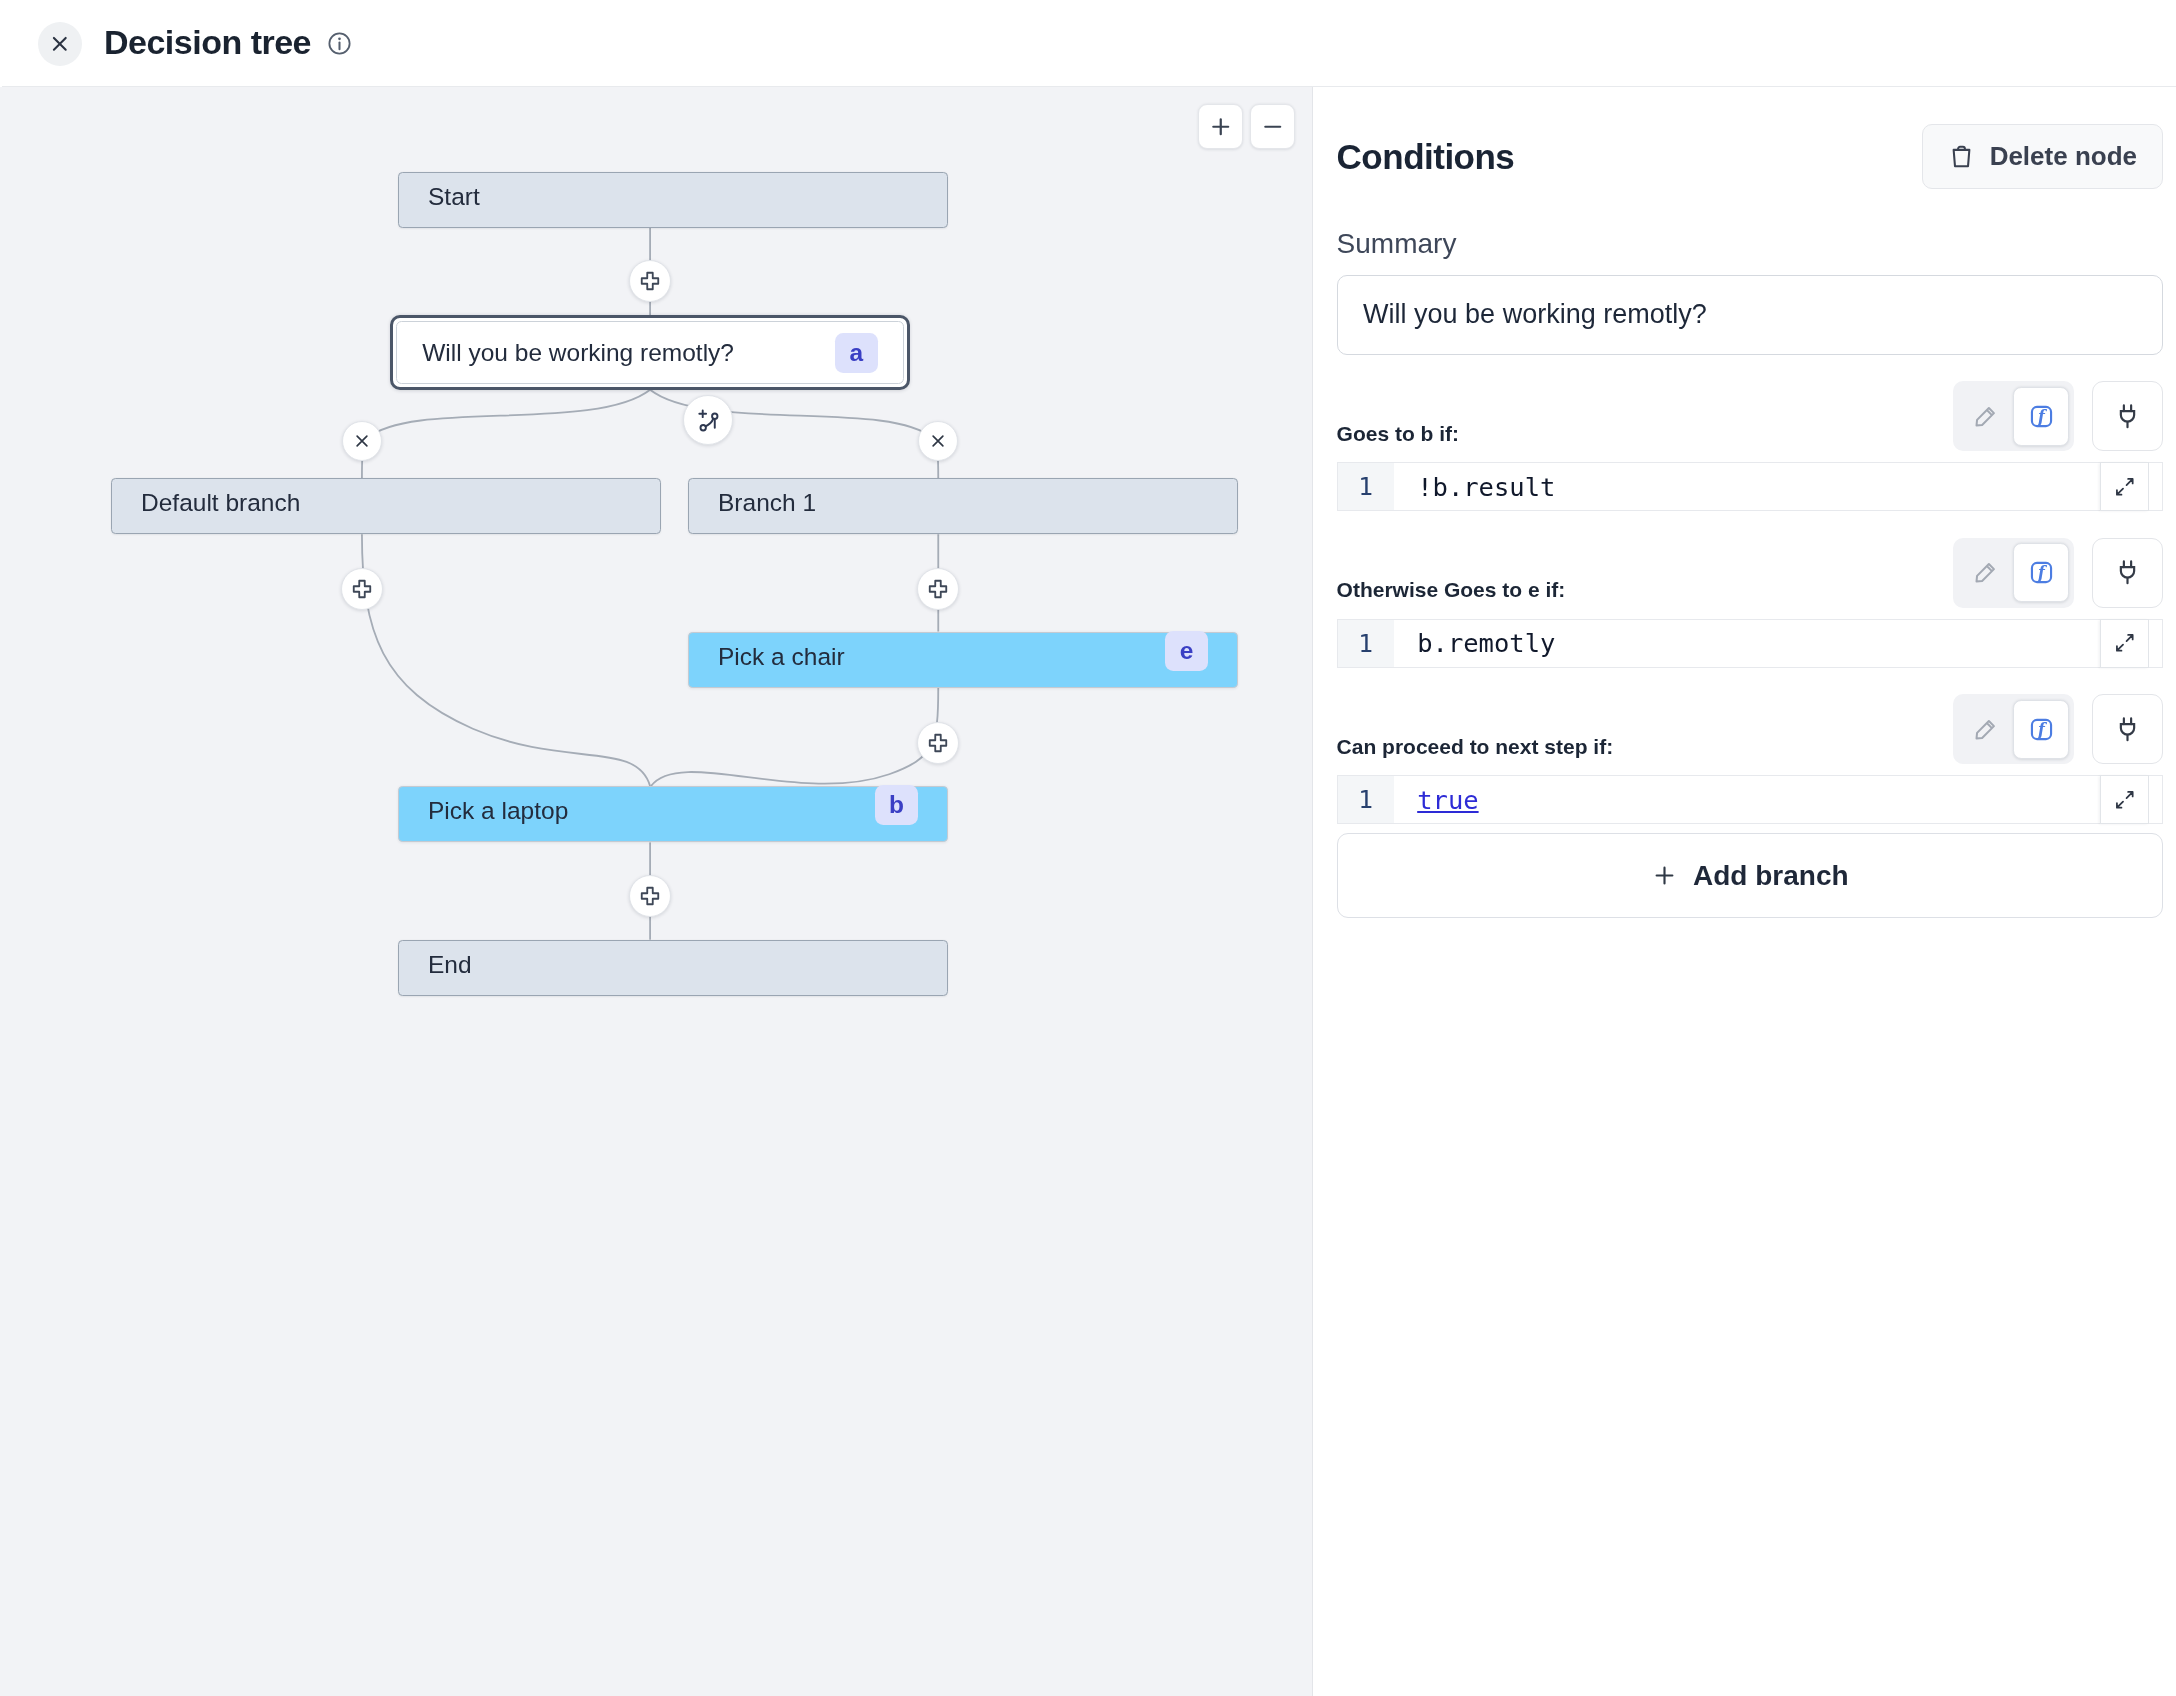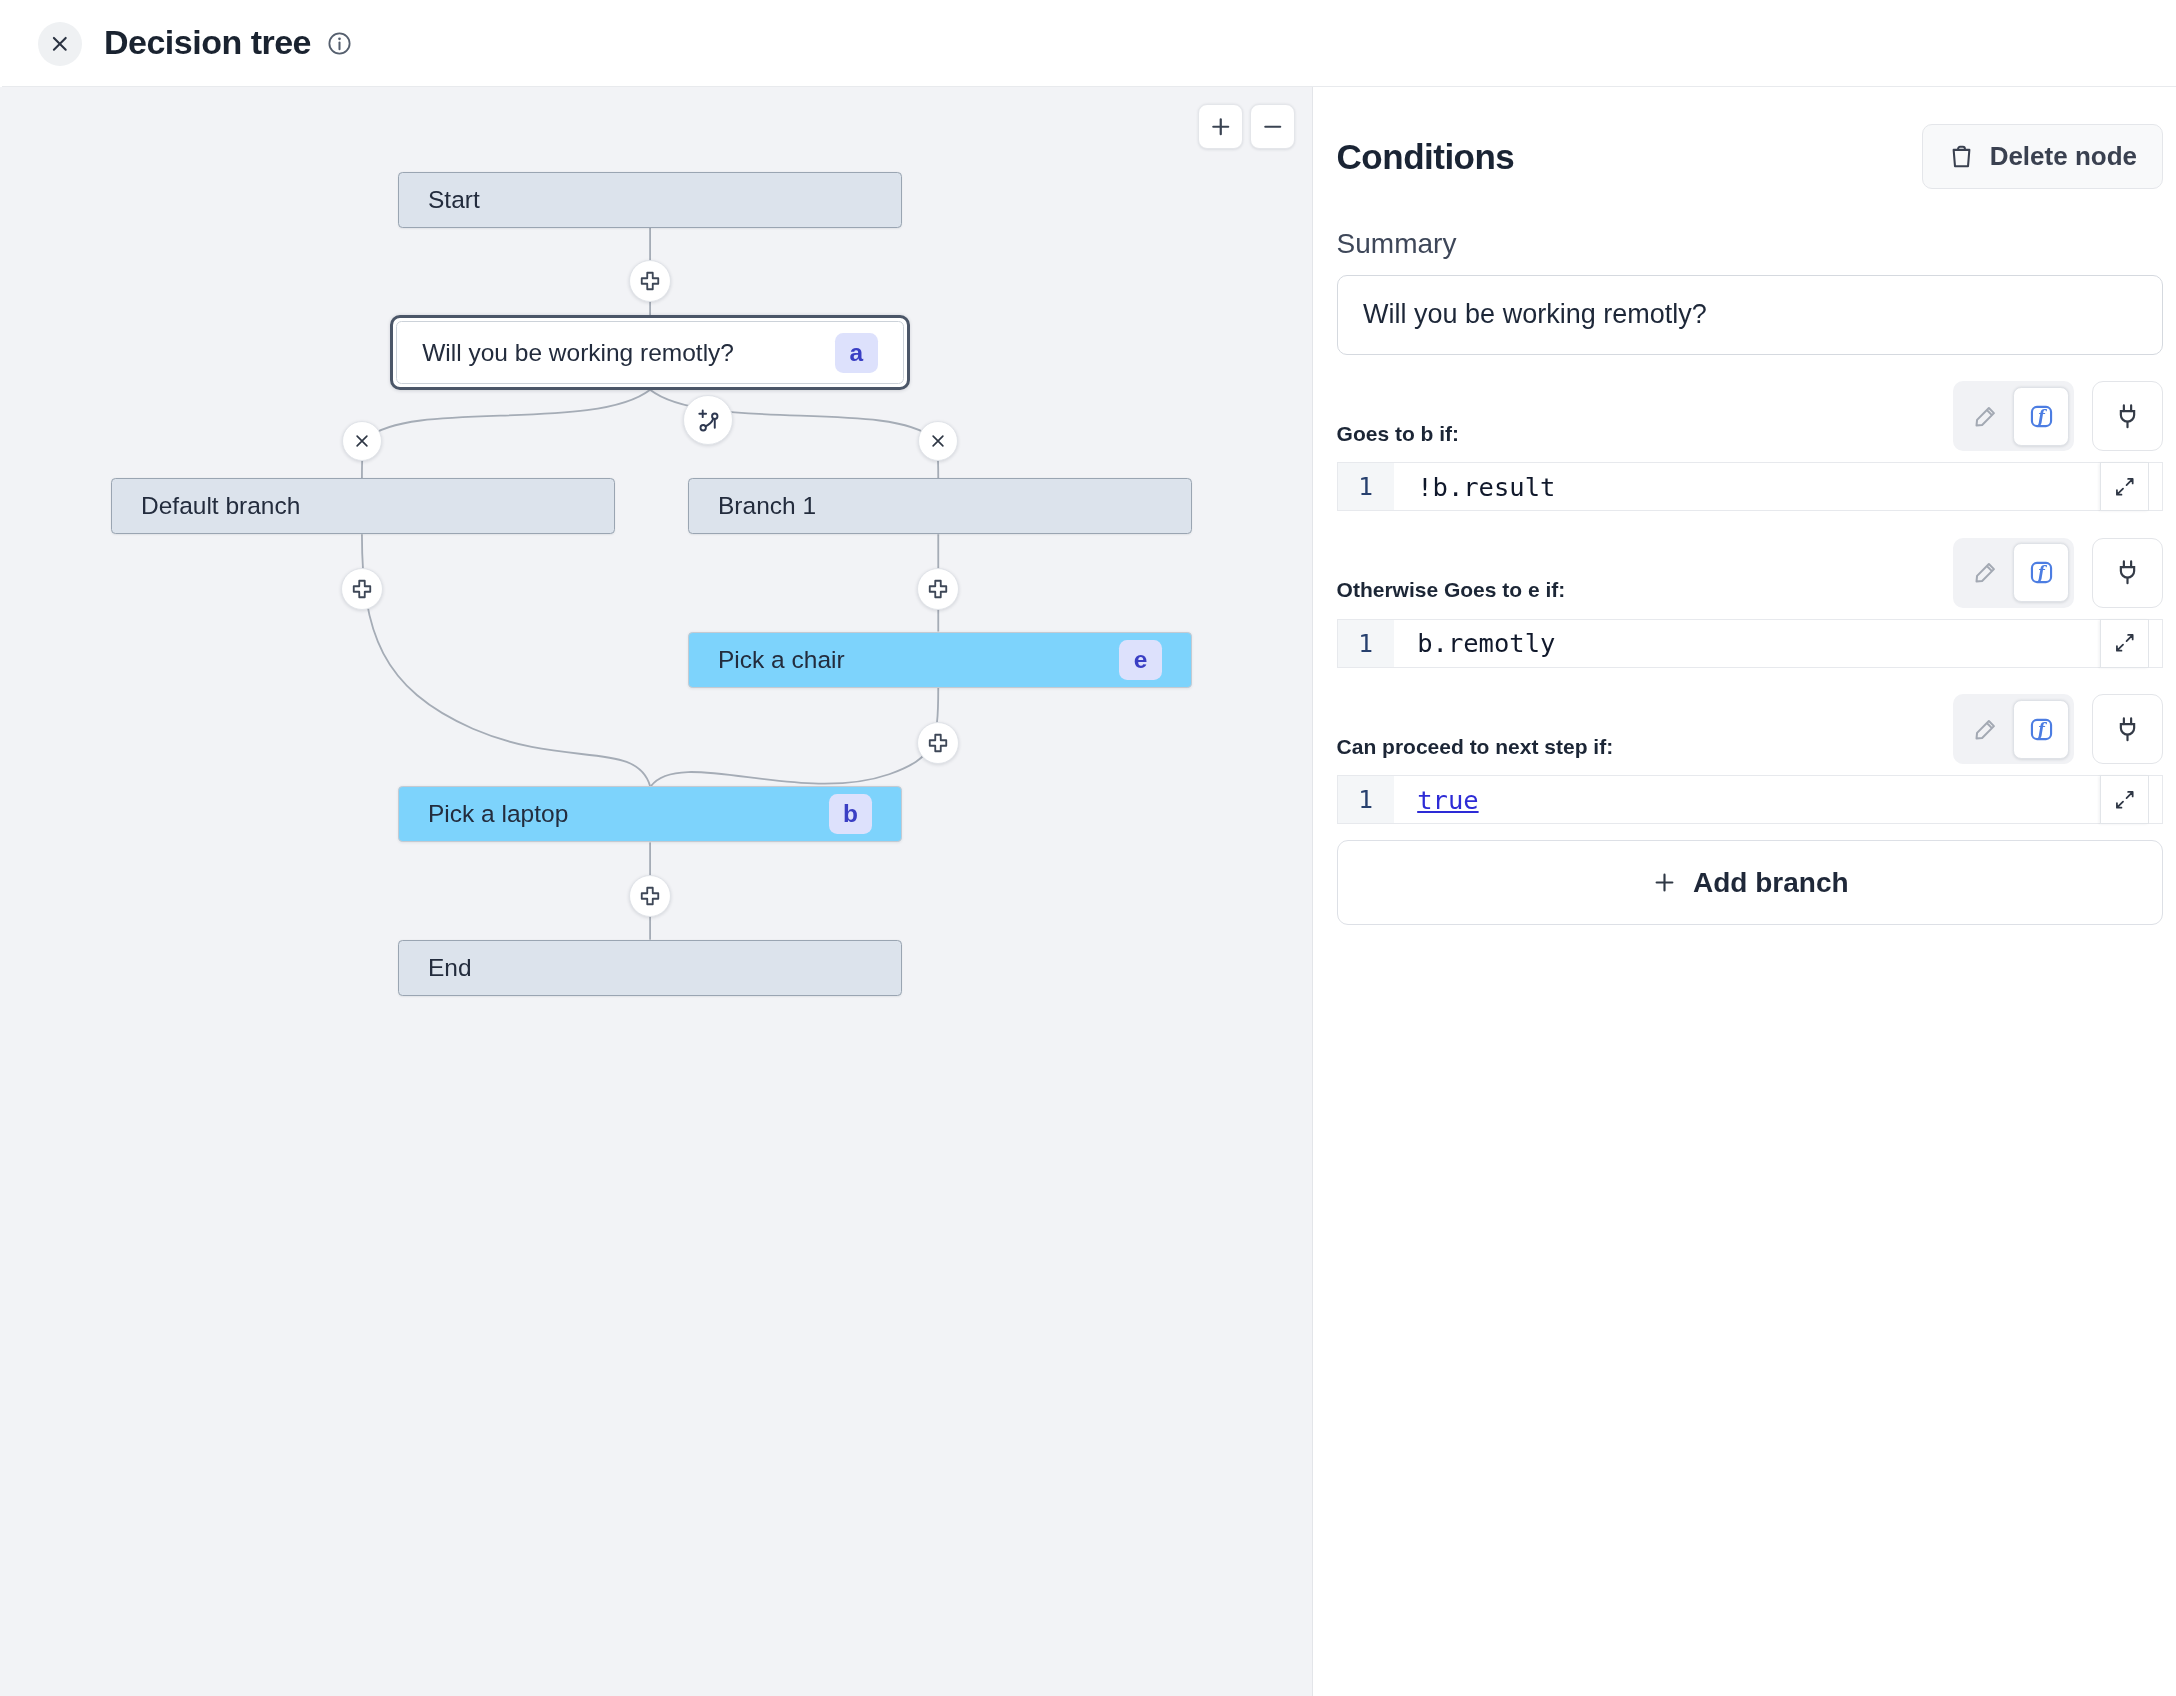--- a/index.html
+++ b/index.html
@@ -15,22 +15,22 @@
                display:flex; align-items:center; justify-content:center; }
   .page-title { position:absolute; left:102px; top:50%; transform:translateY(-52%);
                 font-size:34px; font-weight:700; color:#1a2330; letter-spacing:-0.5px; }
   .info-ic { position:absolute; left:324px; top:30px; width:27px; height:27px; cursor:pointer; }
 
   
   .canvas { position:absolute; left:0; top:87px; width:1312px; height:1609px;
             background:#f2f3f6; overflow:hidden; }
   .edges { position:absolute; left:0; top:0; width:1312px; height:1609px; }
 
-  .node { position:absolute; height:56px; width:504px; border-radius:4.5px;
-          display:flex; align-items:center; padding:0 29px; cursor:pointer;
+  .node { position:absolute; height:56px; width:550px; border-radius:4.5px;
+          display:flex; align-items:flex-end; padding:16px 29px; cursor:pointer;
           font-size:24.5px; color:#232c3d; }
   .node.gray  { background:#dce3ec; border:1.8px solid #9aa5b2; box-shadow:0 0.9px 1.8px rgba(25,35,55,.08); }
   .node.white { background:#7dd3fc; border:1.8px solid #c4cad2; box-shadow:0 0.9px 2.7px rgba(25,35,55,.08); }
 
   .node-start   { left:398px; top:85px;  }
   .node-default { left:111px; top:391px; }
   .node-branch1 { left:688px; top:391px; }
   .node-chair   { left:688px; top:545px; }
   .node-laptop  { left:398px; top:699px; }
   .node-end     { left:398px; top:853px; }
@@ -89,21 +89,21 @@
   .code-row { margin-top:11px; height:49px; border:0.9px solid #e7e9ed; background:#fff;
               display:flex; align-items:stretch; position:relative; cursor:text; }
   .gutter { width:56px; background:#f4f6f8; display:flex; align-items:center; justify-content:center;
             font-family:"DejaVu Sans Mono", monospace; font-size:24.5px; color:#27406e; }
   .code-text { display:flex; align-items:center; padding-left:23.6px;
                font-family:"DejaVu Sans Mono", monospace; font-size:25.5px; color:#10182b; }
   .expand-btn { position:absolute; right:12.7px; top:-0.9px; width:49px; height:49px; background:#fff;
                 border:0.9px solid #e2e5e9; display:flex; align-items:center; justify-content:center;
                 cursor:pointer; box-shadow:-0.9px 0.9px 2.7px rgba(20,30,50,.07); }
 
-  .add-branch-btn { margin-top:16px; width:100%; height:85px; background:#ffffff;
+  .add-branch-btn { margin-top:9px; width:100%; height:85px; background:#ffffff;
                     border:0.9px solid #dde0e6; border-radius:11px; cursor:pointer;
                     display:flex; align-items:center; justify-content:center; gap:15.5px;
                     font-size:28px; font-weight:600; color:#1f2839;
                     font-family:"Liberation Sans", sans-serif; }
 </style>
 </head>
 <body>
 
 <header class="app-header">
   <button class="close-btn">

